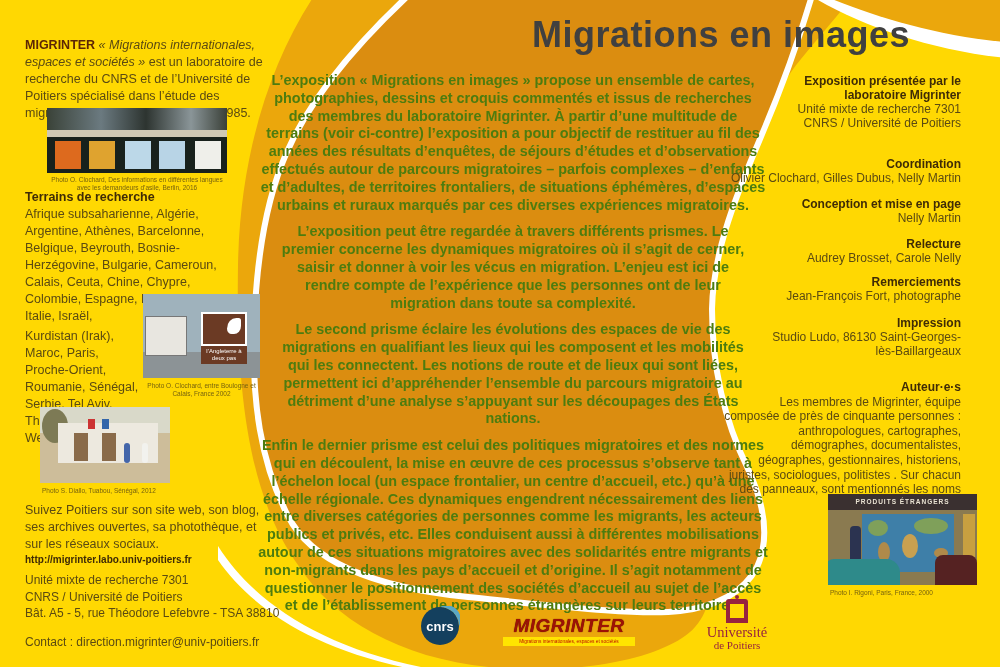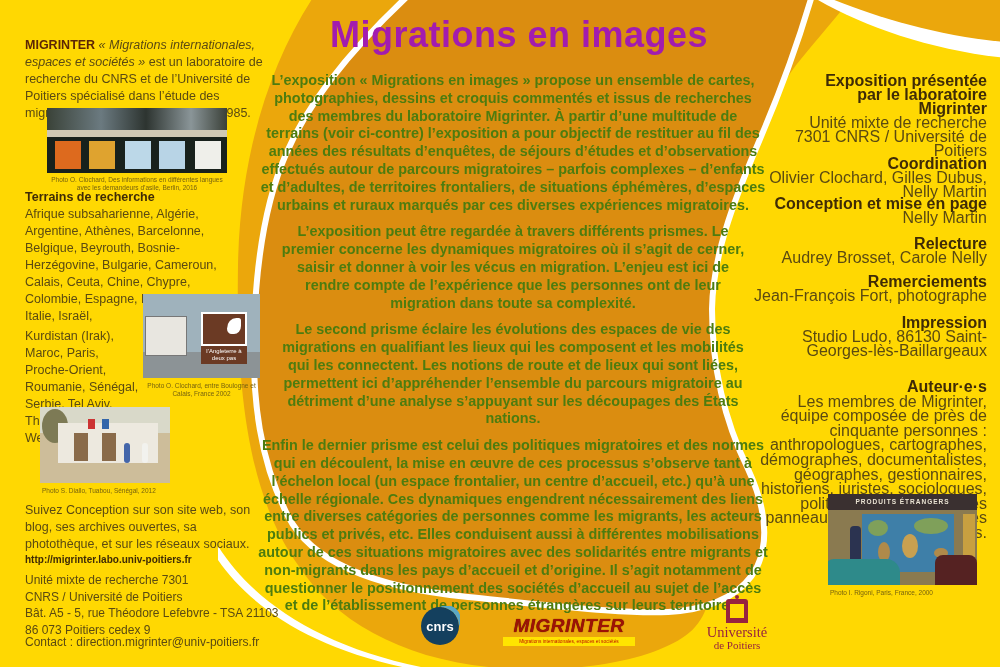--- a/index.html
+++ b/index.html
@@ -2,21 +2,21 @@
 <html><head>
 <meta charset="utf-8">
 <style>
   html,body{margin:0;padding:0;background:#888;}
   .poster{position:relative;width:1000px;height:667px;overflow:hidden;
           background:#FFD802;font-family:"Liberation Sans",sans-serif;}
   .abs{position:absolute;}
   svg.bg{position:absolute;left:0;top:0;}
 
   
-  .title{left:330px;top:14px;width:580px;text-align:left;color:#a21caf;
+  .title{left:330px;top:14px;width:580px;text-align:right;color:#404040;
          font-size:36px;font-weight:bold;letter-spacing:.5px;}
   .main-text{left:257px;top:72px;width:512px;text-align:center;color:#4d7c0f;
              font-weight:bold;font-size:14.4px;line-height:17.8px;}
   .main-text p{margin:0 auto 9px auto;}
   .p1{width:505px;} .p2{width:468px;} .p3{width:480px;} .p4{width:512px;}
 
   
   .lc{color:#5B4A12;font-size:12.5px;line-height:17px;}
   .dark{color:#3F2B06;font-weight:bold;}
   .brand{color:#5C2605;font-weight:bold;}
@@ -24,21 +24,21 @@
 
   .intro{left:25px;top:37px;width:245px;}
   .terr-wide{left:25px;top:206px;width:220px;}
   .terr-narrow{left:25px;top:328px;width:120px;}
   .follow{left:25px;top:502px;width:236px;}
   .url{left:25px;top:554px;font-size:10px;}
   .address{left:25px;top:572px;line-height:16.6px;font-size:12px;white-space:nowrap;}
   .contact{left:25px;top:634px;font-size:12px;}
 
   
-  .rc{right:13px;text-align:right;color:#5B4A12;font-size:16px;line-height:14px;width:250px;}
+  .rc{right:39px;text-align:right;color:#5B4A12;font-size:12px;line-height:14px;width:250px;}
   .rc .dark{display:block;}
   .rc .head-narrow{width:185px;margin-left:auto;}
   .rc .body-narrow{width:200px;margin-left:auto;}
 
   
   .photo{overflow:hidden;position:absolute;}
   .ph1{left:47px;top:108px;width:180px;height:65px;background:#23261f;}
   .ph1 .win{position:absolute;left:0;top:0;width:180px;height:22px;
             background:linear-gradient(90deg,#3a4238,#6b7a80 30%,#2d3430 55%,#8a9598 80%,#3a4038);}
   .ph1 .shelf{position:absolute;left:0;top:22px;width:180px;height:7px;background:#cfc8b4;}
@@ -141,27 +141,26 @@
     <div class="bld"></div>
     <div class="flag" style="left:48px;background:#CC3333;"></div>
     <div class="flag" style="left:62px;background:#3366AA;"></div>
     <div class="door" style="left:34px;"></div>
     <div class="door" style="left:62px;"></div>
     <div class="fig" style="left:84px;background:#4466AA;"></div>
     <div class="fig" style="left:102px;background:#F2F2EE;"></div>
   </div>
   <div class="abs caption" style="left:42px;top:487px;width:130px;">Photo S. Diallo, Tuabou, Sénégal, 2012</div>
 
-  <div class="abs lc follow">Suivez Conception sur son site web, son blog, ses archives ouvertes, sa photothèque, et sur les réseaux sociaux.</div>
+  <div class="abs lc follow">Suivez Poitiers sur son site web, son blog, ses archives ouvertes, sa photothèque, et sur les réseaux sociaux.</div>
   <div class="abs dark url">http://migrinter.labo.univ-poitiers.fr</div>
   <div class="abs lc address">
     <div>Unité mixte de recherche 7301</div>
     <div>CNRS / Université de Poitiers</div>
-    <div>Bât. A5 - 5, rue Théodore Lefebvre - TSA 21103</div>
-    <div>86 073 Poitiers cedex 9</div>
+    <div>Bât. A5 - 5, rue Théodore Lefebvre - TSA 38810</div>
   </div>
   <div class="abs lc contact">Contact : direction.migrinter@univ-poitiers.fr</div>
 
   <div class="abs rc" style="top:74px;">
     <span class="dark head-narrow">Exposition présentée par le laboratoire Migrinter</span>
     <span class="body-narrow" style="display:block;">Unité mixte de recherche 7301 CNRS / Université de Poitiers</span>
   </div>
   <div class="abs rc" style="top:157px;">
     <span class="dark">Coordination</span>
     <span>Olivier Clochard, Gilles Dubus, Nelly Martin</span>

